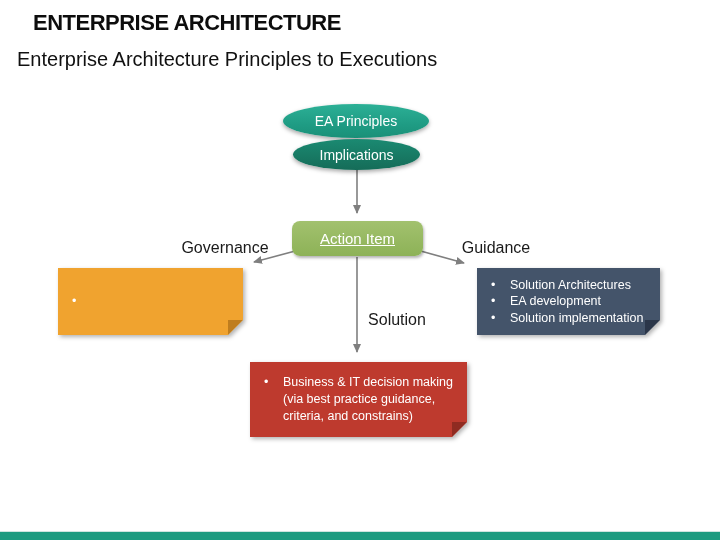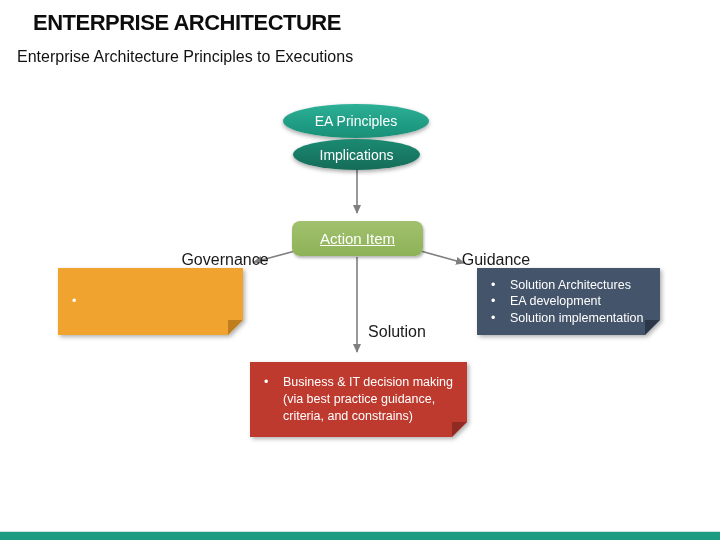--- a/index.html
+++ b/index.html
@@ -11,21 +11,21 @@
     overflow:hidden;
     margin:0 auto;
   }
   .title {
     position:absolute; left:17px; top:10px;
     font-size:22px; font-weight:bold; letter-spacing:-0.5px;
     color:#0d0d0d; white-space:nowrap;margin-left:16px;
   }
   .subtitle {
     position:absolute; left:17px; top:48px;
-    font-size:16px; color:#111; white-space:nowrap;
+    font-size:20px; color:#111; white-space:nowrap;
   }
   .arrows { position:absolute; left:0; top:0; width:720px; height:540px; pointer-events:none; }
 
   .ellipse {
     position:absolute; border-radius:50%;
     display:flex; align-items:center; justify-content:center;
     color:#fff; font-size:14px;
     box-shadow:0 2px 4px rgba(0,0,0,0.35);
     text-align:right;
   }
@@ -43,21 +43,21 @@
     position:absolute; left:292px; top:221px; width:131px; height:35px;
     border-radius:8px;
     background:linear-gradient(180deg,#a2c16e 0%,#8db257 100%);
     display:flex; align-items:center; justify-content:center;
     color:#fff; font-size:15px;
     box-shadow:1px 2px 3px rgba(0,0,0,0.3);
     z-index:2;
     text-decoration:underline;
   }
   .branch-label {
-    position:absolute; font-size:16px; color:#1a1a1a; text-align:center; white-space:nowrap;margin-top:12px;
+    position:absolute; font-size:16px; color:#1a1a1a; text-align:center; white-space:nowrap;
   }
   .label-governance { left:180px; top:239px; width:90px; }
   .label-guidance  { left:455px; top:239px; width:82px; }
   .label-support   { left:363px; top:311px; width:68px; }
 
   .note-wrap { position:absolute; filter:drop-shadow(2px 2px 2px rgba(0,0,0,0.3)); z-index:2; }
   .note-inner {
     position:relative; width:100%; height:100%;
     clip-path:polygon(0 0, 100% 0, 100% calc(100% - 15px), calc(100% - 15px) 100%, 0 100%);
     display:flex; flex-direction:column; justify-content:center;

